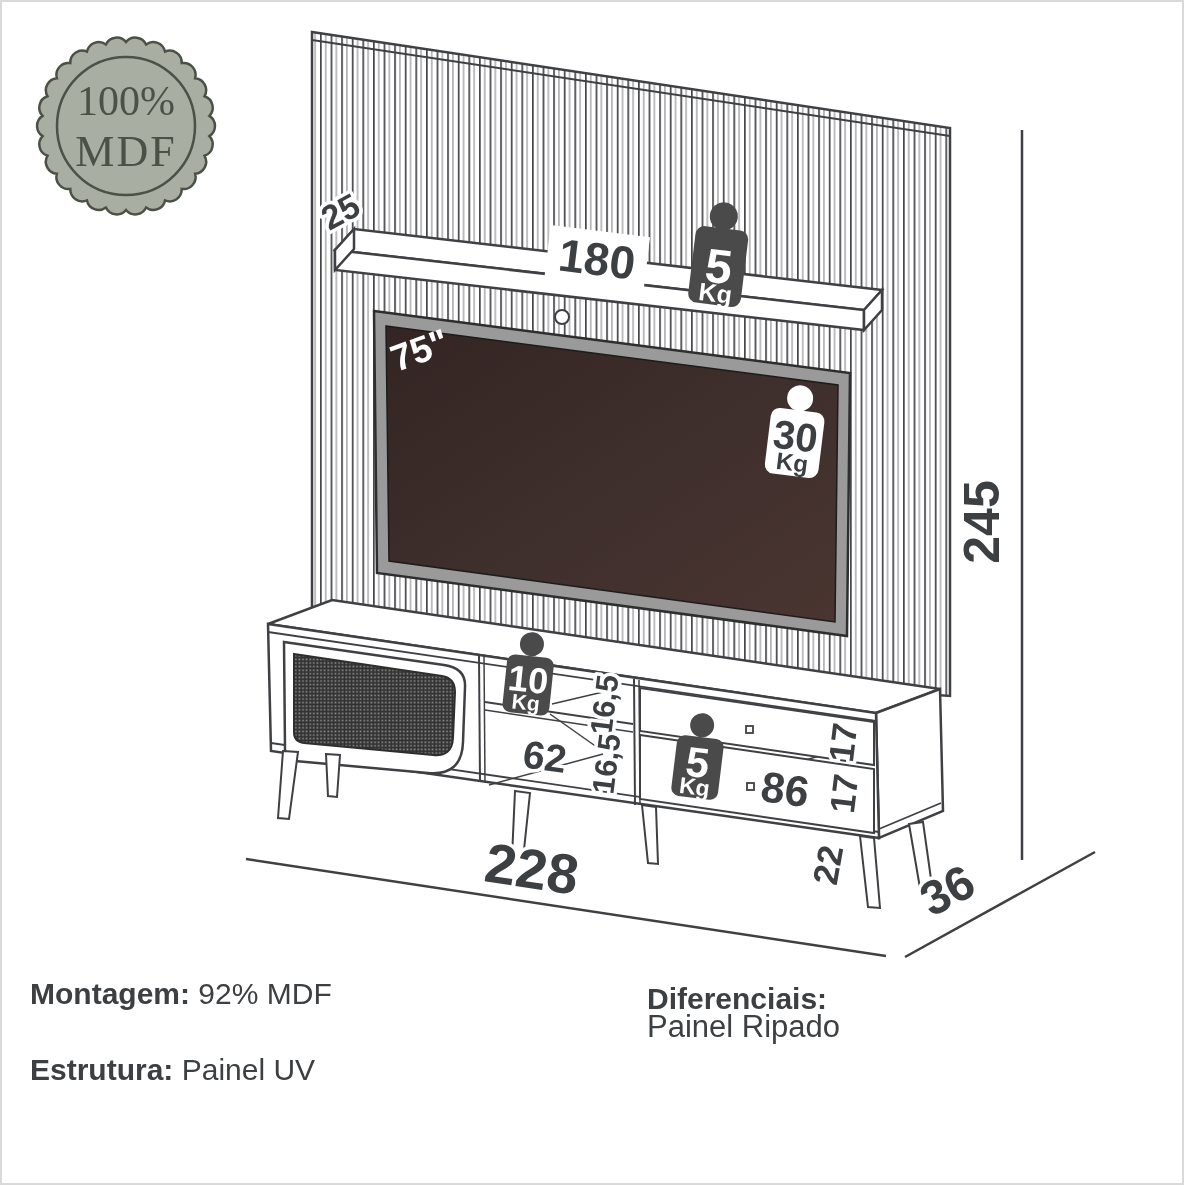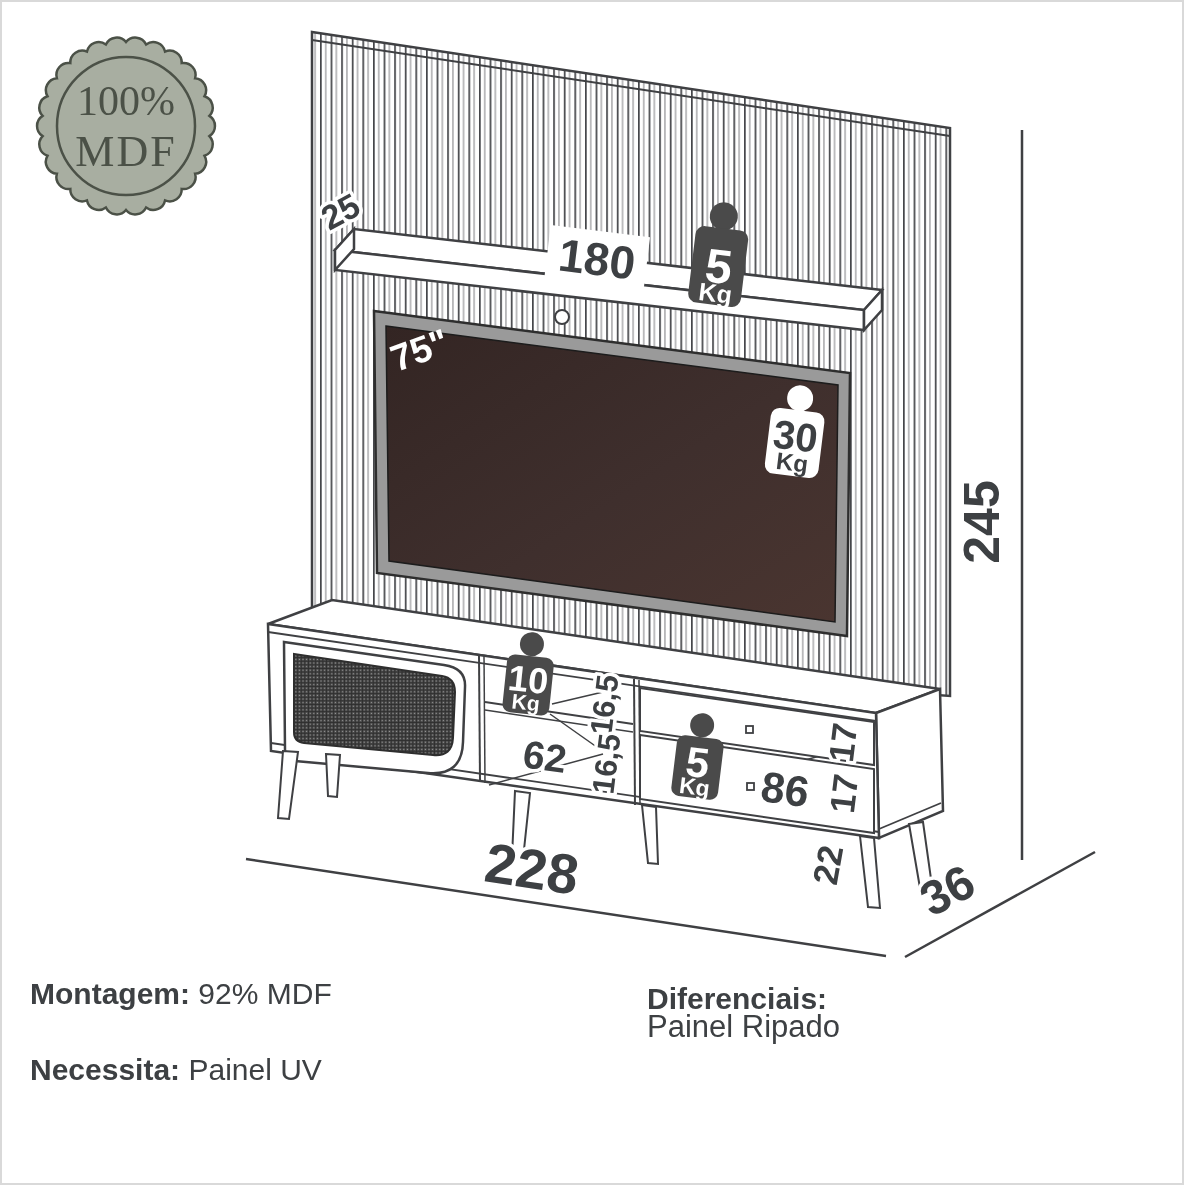--- a/index.html
+++ b/index.html
@@ -166,21 +166,21 @@
       <text class="seal-text" font-size="42" x="124" y="113">100%</text>
       <text class="seal-text" font-size="44" x="124" y="164" letter-spacing="2">MDF</text>
     </g>
   </svg>
 
   <div class="spec" style="left:28px;top:973px;">
     <b>Montagem:</b>
     <span>92% MDF</span>
   </div>
   <div class="spec" style="left:28px;top:1049px;">
-    <b>Necessita:</b>
+    <b>Estrutura:</b>
     <span>Painel UV</span>
   </div>
 
   <div class="spec" style="left:645px;top:965px;margin-top:13px;">
     <b>Diferenciais:</b>
   </div>
   <div class="spec" style="left:645px;top:1005px;">
     <div class="spec-item">Painel Ripado</div>
   </div>
 </div>

